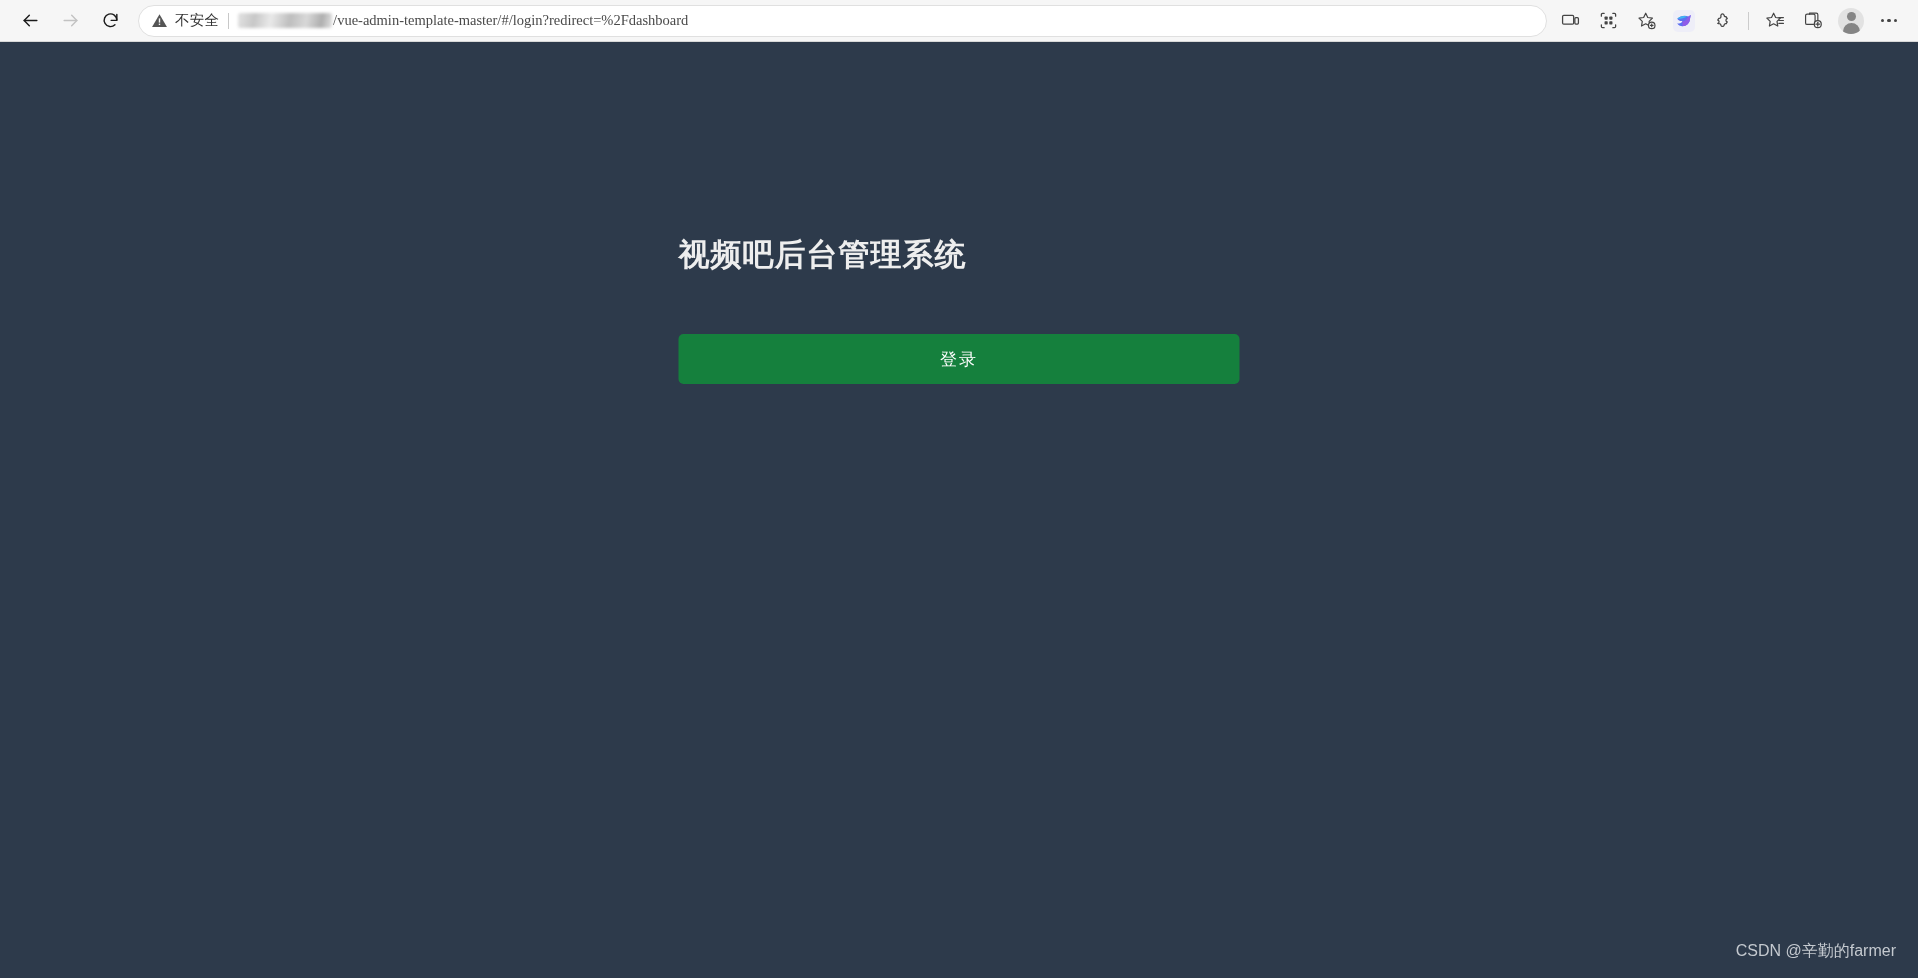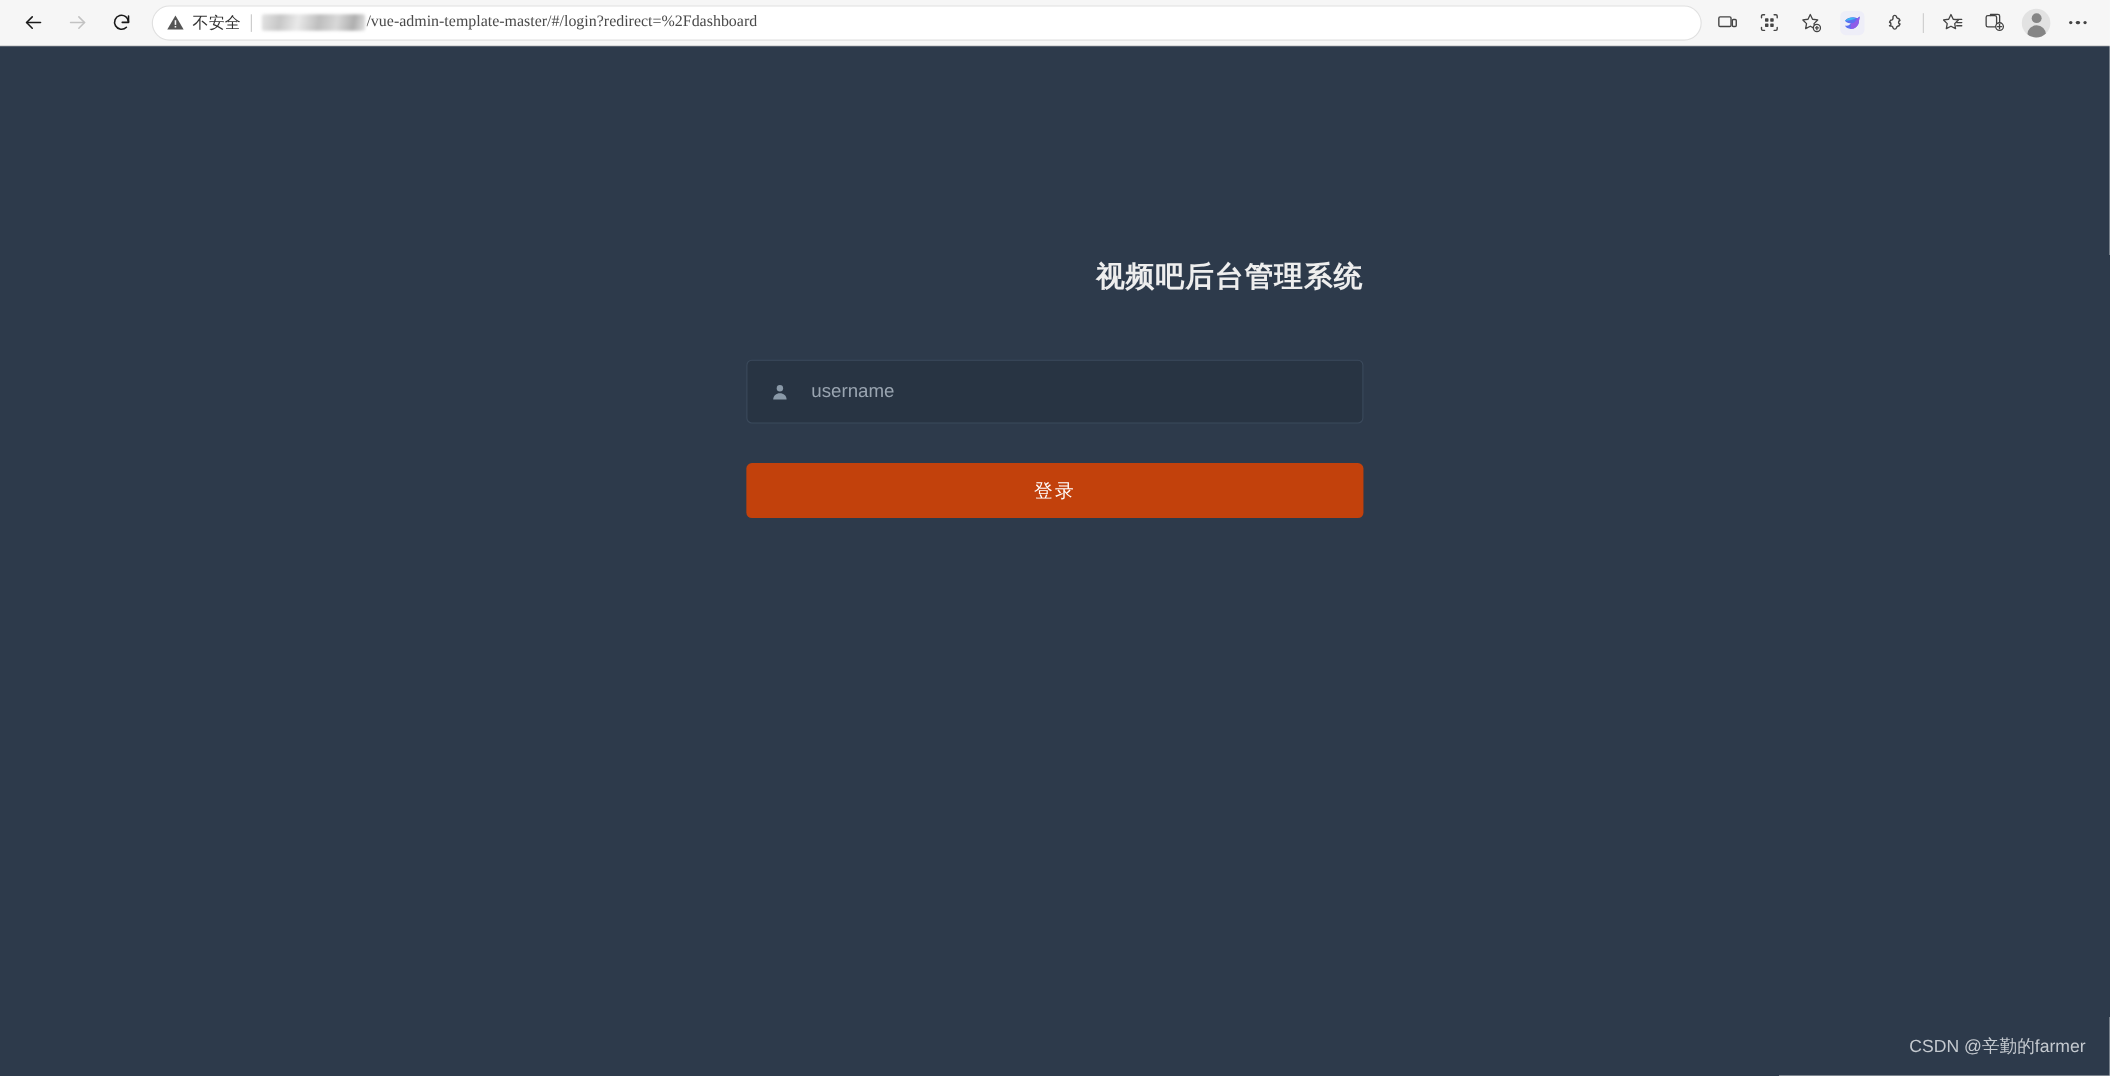--- a/index.html
+++ b/index.html
@@ -175,24 +175,24 @@
   #login-form {
     width: 561px;
     margin-top: 0;
     position: absolute;
     left: 50%;
     transform: translateX(-50%);
     top: 192px;
   }
 
   #login-title {
-    font-size: 26px;
+    font-size: 31px;
     color: #eeeeee;
     font-weight: bold;
-    text-align: right;
+    text-align: left;
     margin: 0 0 58px 0;
     letter-spacing: 1px;
     font-family: "DejaVu Sans", "Liberation Sans", sans-serif;
   }
 
   .form-item {
     background: #283443;
     border: 1px solid #3b4a5c;
     border-radius: 5px;
     height: 58px;
@@ -228,21 +228,21 @@
     display: flex;
     align-items: center;
     justify-content: center;
     cursor: pointer;
     flex: 0 0 auto;
   }
 
   #login-button {
     width: 100%;
     height: 50px;
-    background: #c2410c;
+    background: #15803d;
     border: none;
     border-radius: 5px;
     color: #ffffff;
     font-size: 17px;
     cursor: pointer;
     margin-bottom: 26px;
     font-family: "DejaVu Sans", "Liberation Sans", sans-serif;
     letter-spacing: 2px;
   }
 
@@ -390,29 +390,20 @@
 </div>
 
 <div id="page">
 
   <div id="login-container">
     <div id="login-form">
 
       <h3 id="login-title">视频吧后台管理系统</h3>
 
       
-      <div class="form-item">
-        <span class="form-icon">
-          <svg width="17" height="17" viewBox="0 0 24 24" fill="#8a99a8">
-            <circle cx="12" cy="7" r="4.1"></circle>
-            <path d="M3.4 21.5 c0 -5 3.9 -8.1 8.6 -8.1 s8.6 3.1 8.6 8.1 Z"></path>
-          </svg>
-        </span>
-        <input id="username-input" class="form-input" type="text" autocomplete="off" placeholder="username" style="">
-      </div>
 
       
 
       
       <button id="login-button" type="button">登录</button>
 
       
 
     </div>
   </div>

